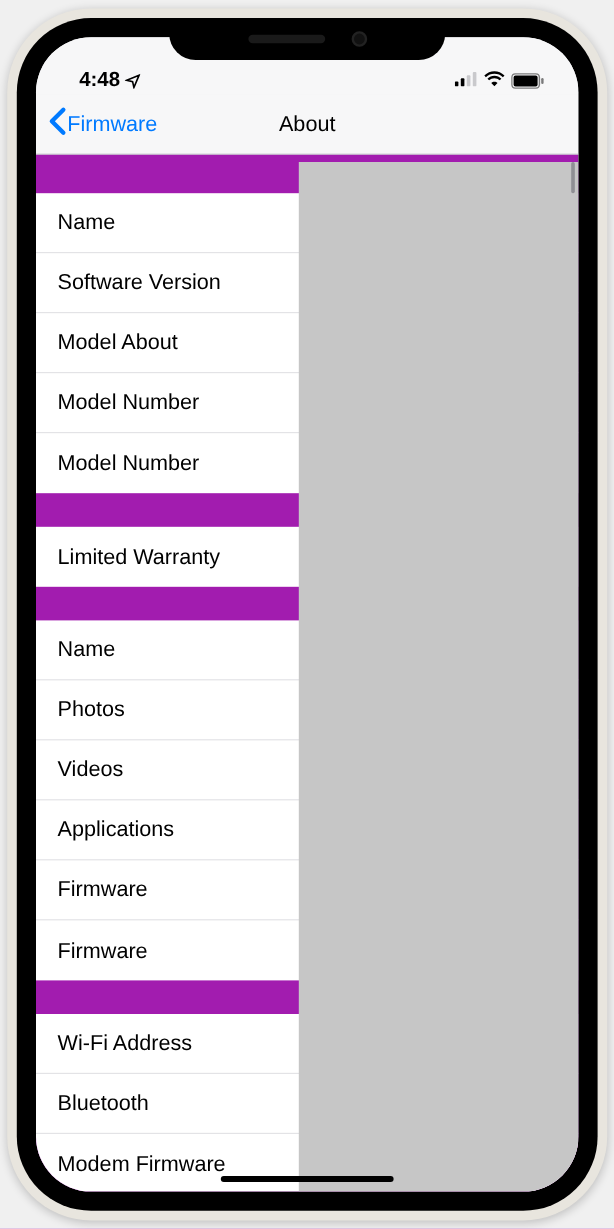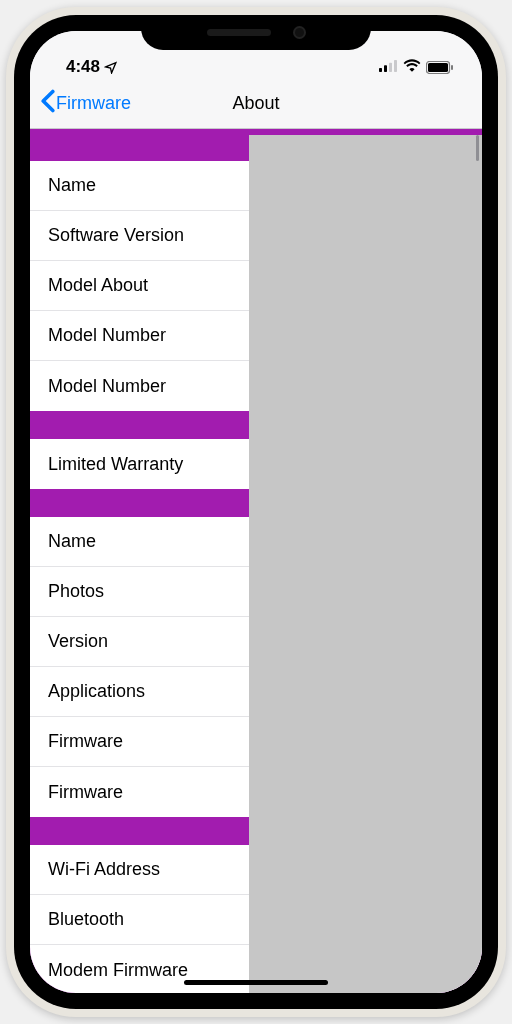--- a/index.html
+++ b/index.html
@@ -251,21 +251,21 @@
           </div>
           <div class="section-gap small"></div>
           <div class="group">
             <div class="row">
                 <span>Name</span>
               </div>
             <div class="row">
                 <span>Photos</span>
               </div>
             <div class="row">
-                <span>Version</span>
+                <span>Videos</span>
               </div>
             <div class="row">
                 <span>Applications</span>
               </div>
             <div class="row">
                 <span>Firmware</span>
               </div>
             <div class="row">
                 <span>Firmware</span>
               </div>

